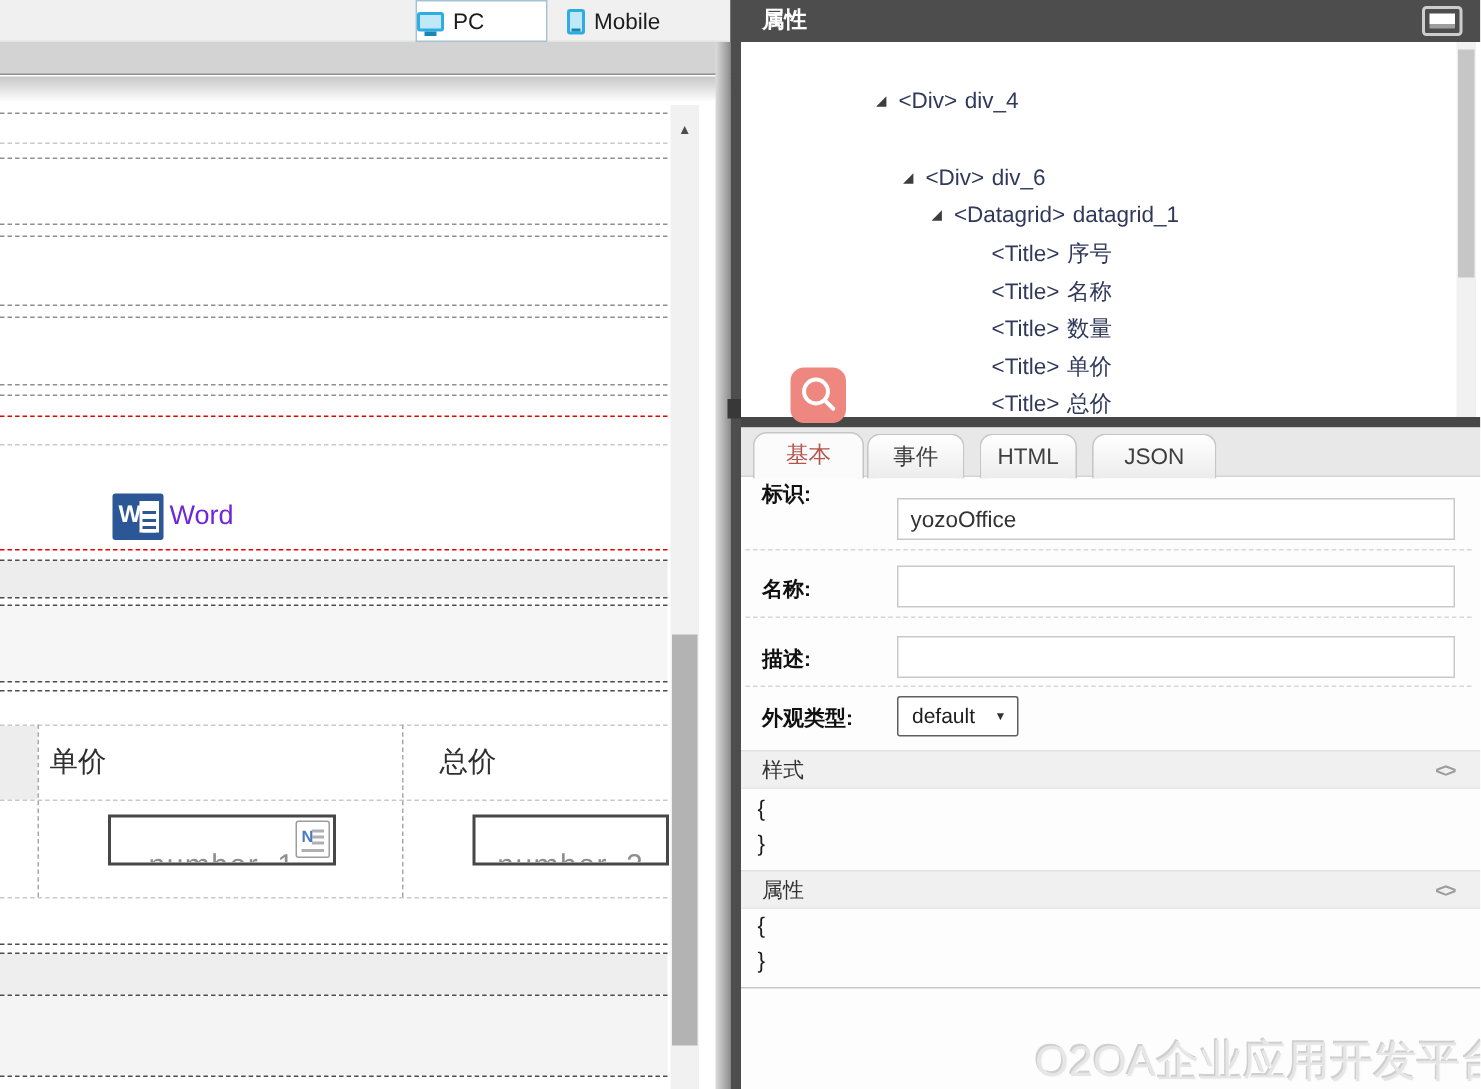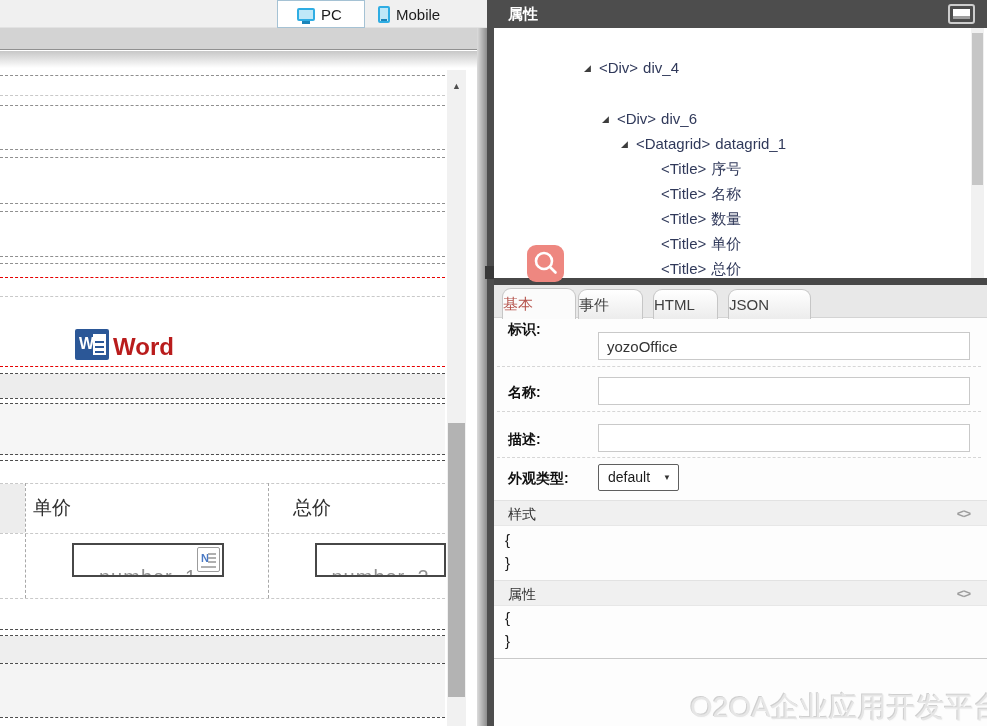--- a/index.html
+++ b/index.html
@@ -4,21 +4,21 @@
 <style>
   *{margin:0;padding:0;box-sizing:border-box}
   html,body{width:987px;height:726px;overflow:hidden}
   body{font-family:"Liberation Sans","DejaVu Sans",sans-serif;background:#fff}
   #app{position:relative;width:987px;height:726px;background:#fff;overflow:hidden}
   .abs{position:absolute}
 
   
   .toolbar{left:0;top:0;width:487px;height:28px;background:#f0f0f0;border-bottom:1px solid #e2e2e2}
   .dev-btn{position:absolute;top:0;height:28px;display:flex;align-items:center;font-size:15px;color:#1c1c1c;cursor:default}
-  .btn-pc{left:277px;width:88px;background:#fff;border:1px solid #a5c2d4;padding-left:19px}
+  .btn-pc{left:277px;width:88px;background:#fff;border:1px solid #a5c2d4;padding-left:0}
   .btn-mobile{left:367px;width:92px;padding-left:11px}
   .mon-ic{width:18px;height:13px;border:2px solid #2fade3;border-radius:2px;background:#bfe8f8;position:relative;margin-right:6px}
   .mon-ic::after{content:"";position:absolute;left:3px;bottom:-5px;width:8px;height:3px;background:#1b85ba}
   .pho-ic{width:12px;height:17px;border:2px solid #2fade3;border-radius:2px;background:#bfe8f8;position:relative;margin-right:6px}
   .pho-ic::after{content:"";position:absolute;left:1px;bottom:0px;width:6px;height:2px;background:#1b85ba}
 
   
   .cv-band{left:0;top:28px;width:487px;height:22px;background:#d3d3d3;border-bottom:1px solid #909090}
   .cv-shadow{left:0;top:51px;width:487px;height:17px;background:linear-gradient(#c7c7c7,#ffffff)}
   .canvas{left:0;top:68px;width:477px;height:658px;background:#fff;overflow:hidden}
@@ -32,21 +32,21 @@
   .num-box{position:absolute;height:34px;border:2px solid #474747;background:#fff;overflow:hidden}
   .num-box .txt{position:absolute;left:0;right:0;top:21px;text-align:center;font-size:20px;color:#8f8f8f;letter-spacing:1px}
   .numic{position:absolute;top:2px;right:2px;width:23px;height:25px;border:1px solid #9c9c9c;border-radius:2px;background:#fff}
   .numic .N{position:absolute;left:3px;top:4px;font-size:11px;font-weight:bold;color:#4a79c4}
   .numic .l{position:absolute;right:3px;width:8px;height:2px;background:#b0b0b0}
   .numic .u{position:absolute;left:3px;right:3px;bottom:3px;height:2px;background:#b0b0b0}
   .word-ic{position:absolute;width:34px;height:31px;background:#2b5797;border-radius:2px}
   .word-ic .W{position:absolute;left:4px;top:6px;color:#fff;font-weight:bold;font-size:16px}
   .word-ic .pg{position:absolute;right:3px;top:5px;width:13px;height:21px;background:#fff;
       background-image:repeating-linear-gradient(#ffffff 0 3px,#2b5797 3px 5px);background-size:9px 100%;background-position:2px 4px;background-repeat:no-repeat}
-  .word-lb{position:absolute;font-size:24px;font-weight:bold;color:#b91c1c}
+  .word-lb{position:absolute;font-size:18px;font-weight:normal;color:#6d28d9}
   .cv-scroll{position:absolute;left:447px;top:2px;width:19px;height:656px;background:#f1f1f1}
   .cv-up{position:absolute;left:0;top:8px;width:19px;height:16px;text-align:center;font-size:9px;color:#4d4d4d;line-height:16px}
   .cv-thumb{position:absolute;left:1px;top:353px;width:17px;height:274px;background:#b3b3b3}
 
   
   .divider{left:477px;top:28px;width:10px;height:698px;background:linear-gradient(to right,#dcdcdc,#8c8c8c)}
   .div-nub{left:485px;top:266px;width:9px;height:13px;background:#383838;z-index:6}
 
   
   .panel-edge{left:487px;top:0;width:7px;height:726px;background:#4d4d4d}
@@ -62,21 +62,21 @@
   .trow .nm{margin-left:5px}
   .tri{font-size:9px;color:#3d3d3d;margin-right:8px;vertical-align:2px}
   .selwrap{background:#5a5e77;color:#fff;padding:3px 7px}
   .tree-vscroll{left:971px;top:28px;width:13px;height:250px;background:#f1f1f1}
   .tree-vthumb{left:972px;top:33px;width:11px;height:152px;background:#c6c6c6}
   .tree-hbar{left:494px;top:278px;width:493px;height:7px;background:#474747}
   .search-fab{left:527px;top:245px;width:37px;height:37px;background:#ee8780;border-radius:9px;z-index:7}
 
   
   .tabsbar{left:494px;top:285px;width:493px;height:33px;background:#e8e8e8;border-bottom:1px solid #d4d4d4}
-  .tab{position:absolute;top:289px;height:30px;border:1px solid #c6c6c6;border-bottom:none;border-radius:9px 9px 0 0;background:linear-gradient(#ffffff,#ececec);text-align:left;line-height:29px;font-size:15px;color:#3f3f3f;cursor:default;z-index:2}
+  .tab{position:absolute;top:289px;height:30px;border:1px solid #c6c6c6;border-bottom:none;border-radius:9px 9px 0 0;background:linear-gradient(#ffffff,#ececec);text-align:center;line-height:29px;font-size:15px;color:#3f3f3f;cursor:default;z-index:2}
   .tab.active{top:288px;height:31px;background:#fbfbfb;color:#b5534c;z-index:3}
 
   
   .content-bg{left:494px;top:318px;width:493px;height:408px;background:#fdfdfd}
   .flabel{position:absolute;left:508px;font-size:14px;font-weight:bold;color:#101010}
   .fin{position:absolute;left:598px;width:372px;height:28px;border:1px solid #c9c9c9;background:#fff;font-family:"Liberation Sans","DejaVu Sans",sans-serif;font-size:15px;padding:0 8px;color:#333}
   .fsep{position:absolute;left:497px;width:484px;height:0;border-top:1px dashed #d6d6d6}
   .fselect{position:absolute;left:598px;top:464px;width:81px;height:27px;border:1px solid #5f5f5f;border-radius:2px;background:#fff;font-size:14px;color:#1c1c1c;line-height:25px;padding-left:9px;cursor:default}
   .fselect .car{position:absolute;right:7px;top:0;font-size:8px;color:#333;line-height:25px}
   .sechead{position:absolute;left:494px;width:493px;height:26px;background:#f0f0f0;border-top:1px solid #e2e2e2;border-bottom:1px solid #e7e7e7;line-height:25px}

